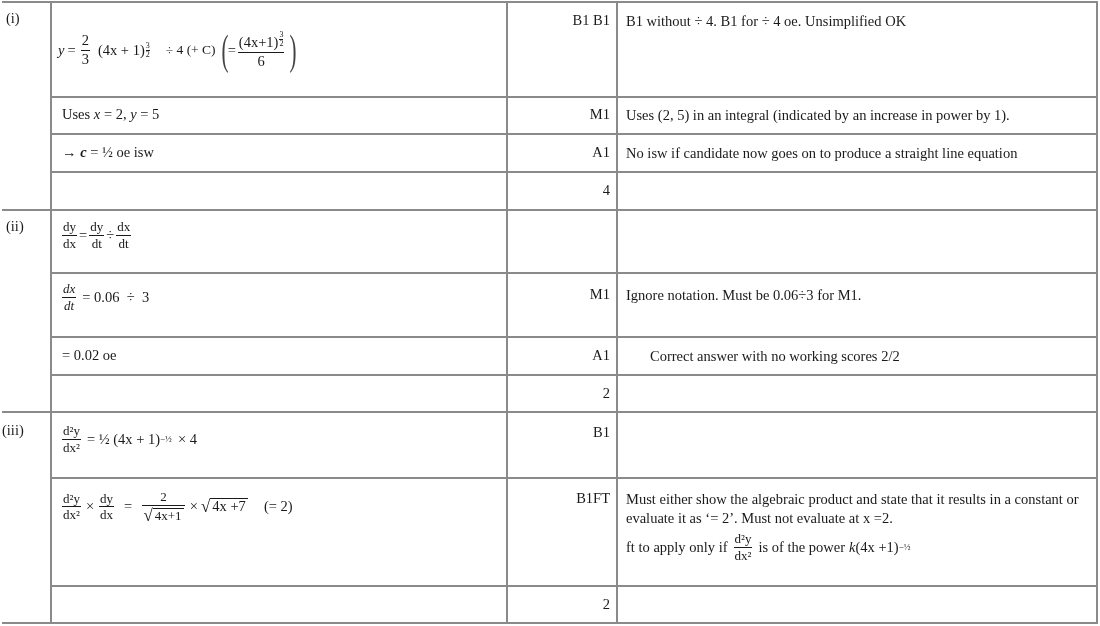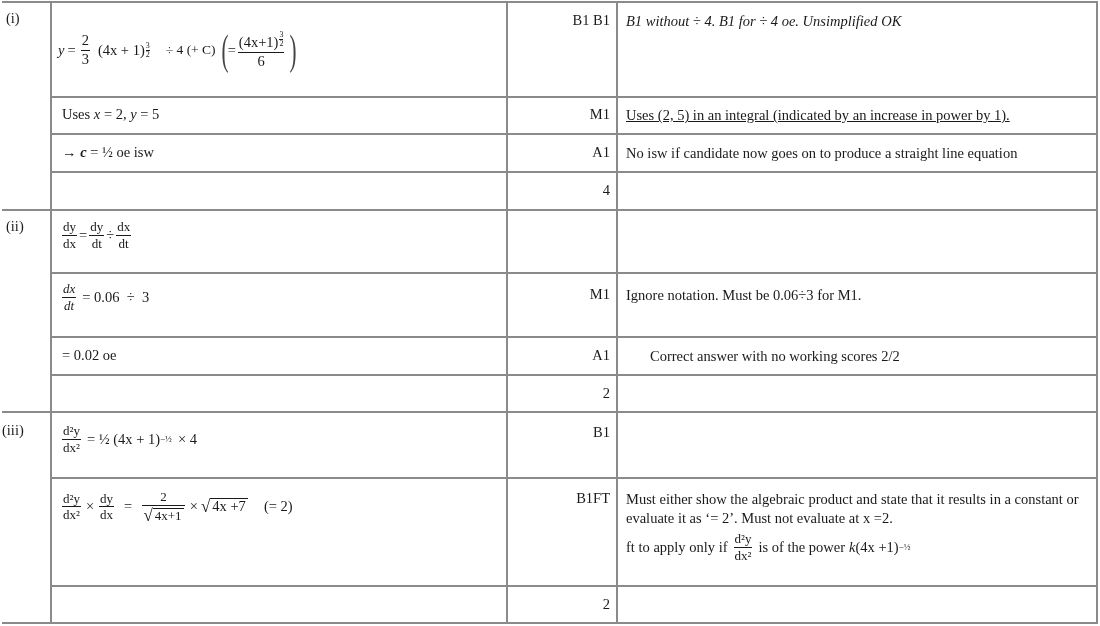--- a/index.html
+++ b/index.html
@@ -69,27 +69,27 @@
       <span>(4x+1)</span><span class="sfrac">
           <span>3</span>
           <span>2</span>
         </span>
     </span>
     <span class="den">6</span>
   </span>
   <span class="bigparen">)</span>
 </div>
 <div class="cell mark" style="top:12px;">B1 B1</div>
-<div class="cell guide" style="top:12px;font-style:italic;">B1 without ÷ 4. B1 for ÷ 4 oe. Unsimplified OK</div>
+<div class="cell guide" style="top:12px;">B1 without ÷ 4. B1 for ÷ 4 oe. Unsimplified OK</div>
 
 <div class="cell work" style="top:106px;">
   <span>Uses </span><i class="v">x</i><span> = 2, </span><i class="v">y</i><span> = 5</span>
 </div>
 <div class="cell mark" style="top:106px;">M1</div>
-<div class="cell guide" style="top:106px;text-decoration:underline;">Uses (2, 5) in an integral (indicated by an increase in power by 1).</div>
+<div class="cell guide" style="top:106px;">Uses (2, 5) in an integral (indicated by an increase in power by 1).</div>
 
 <div class="cell work" style="top:144px;">
   <span>→</span>
   <b><i class="v">c</i></b><span> = ½ oe isw</span>
 </div>
 <div class="cell mark" style="top:144px;">A1</div>
 <div class="cell guide" style="top:144px;">No isw if candidate now goes on to produce a straight line equation</div>
 
 <div class="cell mark" style="top:182px;">4</div>
 

